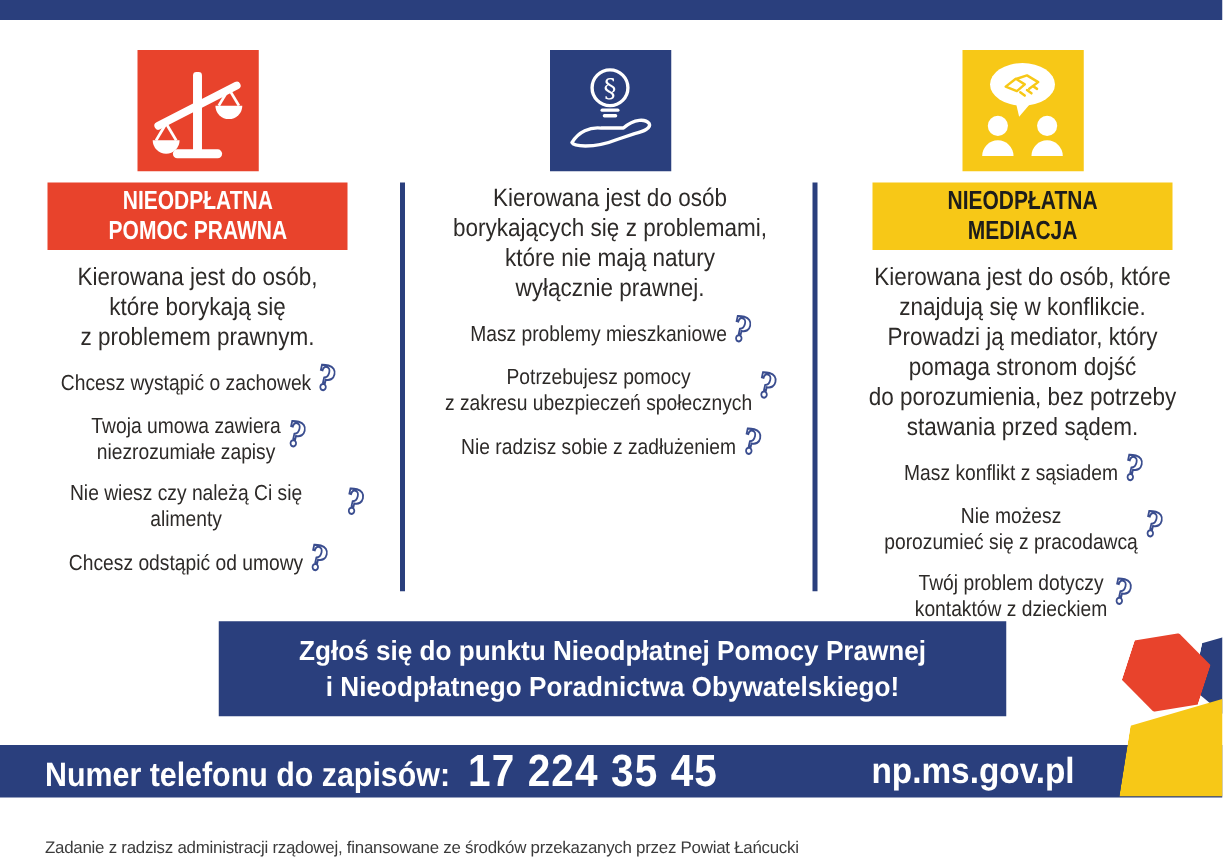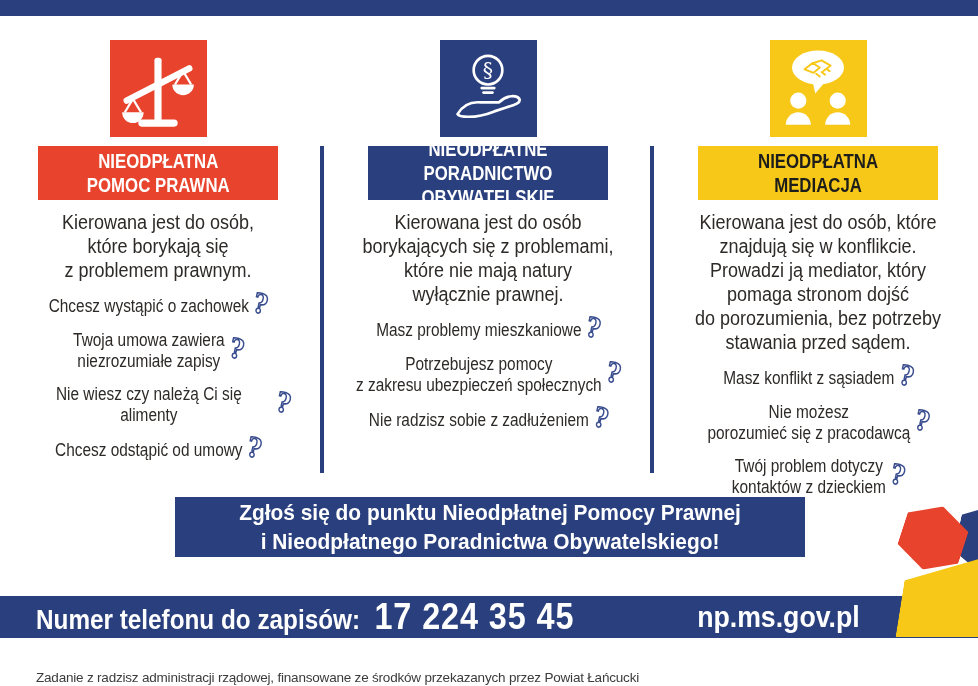--- a/index.html
+++ b/index.html
@@ -39,21 +39,21 @@
   .q-mark{
     font-family:"DejaVu Serif",serif;font-weight:bold;font-size:27px;line-height:24px;
     margin-left:5px;transform:rotate(14deg) translateY(-2px);
     color:#3a4d8f;-webkit-text-fill-color:#ffffff;-webkit-text-stroke:1.6px #3a4d8f;
   }
 
   .divider{position:absolute;top:146px;width:4px;height:327px;background:#2a3f7d;}
   .divider-1{left:320px;} .divider-2{left:650px;}
 
   .banner{
-    position:absolute;left:175px;top:497px;width:630px;height:60px;background:#2a3f7d;
+    position:absolute;left:175px;top:497px;width:630px;height:76px;background:#2a3f7d;
     display:flex;align-items:center;justify-content:center;
   }
   .banner-text{
     color:#ffffff;font-weight:bold;font-size:22px;line-height:29px;text-align:center;
     white-space:pre-line;transform:scaleX(0.95);transform-origin:center;
   }
 
   .phone-bar{
     position:absolute;left:0;top:596px;width:978px;height:42px;background:#2a3f7d;
     display:flex;align-items:center;color:#ffffff;
@@ -126,24 +126,20 @@
 
 <section class="column col-2">
   <div class="icon-box bg-navy">
     <svg viewBox="0 0 96 96" aria-hidden="true">
       <circle cx="48" cy="27" r="16" fill="none" stroke="#fff" stroke-width="3"></circle>
       <line x1="41" y1="47" x2="55" y2="47" stroke="#fff" stroke-width="3" stroke-linecap="round"></line>
       <line x1="43" y1="52" x2="53" y2="52" stroke="#fff" stroke-width="3" stroke-linecap="round"></line>
       <text x="48" y="35" fill="#fff" font-size="23" text-anchor="middle" font-family="DejaVu Serif, serif">§</text>
       <path d="M14 76 C 20 66, 30 62, 40 63 L 60 63 C 70 54, 80 55, 83 59 C 85 63, 78 66, 70 68 L 55 73 C 45 77, 35 79, 26 79 C 20 79, 15 78, 14 76 Z" fill="none" stroke="#fff" stroke-width="3" stroke-linejoin="round"></path>
     </svg>
-  </div>
-  <div class="header-bar header-navy">
-    <span class="header-text">NIEODPŁATNE
-PORADNICTWO OBYWATELSKIE</span>
   </div>
   <p class="desc">Kierowana jest do osób
 borykających się z problemami,
 które nie mają natury
 wyłącznie prawnej.</p>
   <div class="questions">
     <div class="question">
       <span class="q-text">Masz problemy mieszkaniowe</span>
       <span class="q-mark">?</span>
     </div>

